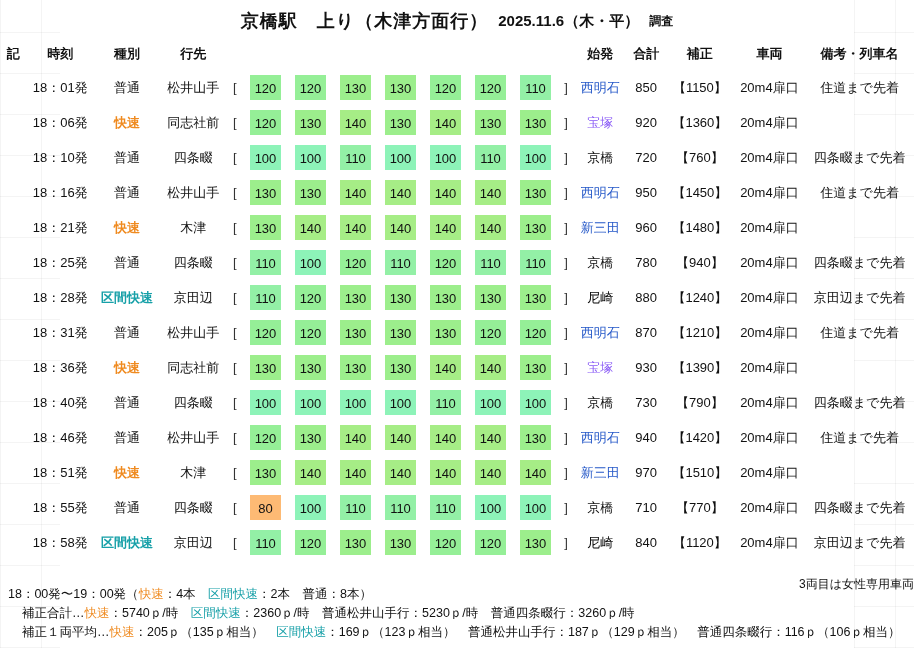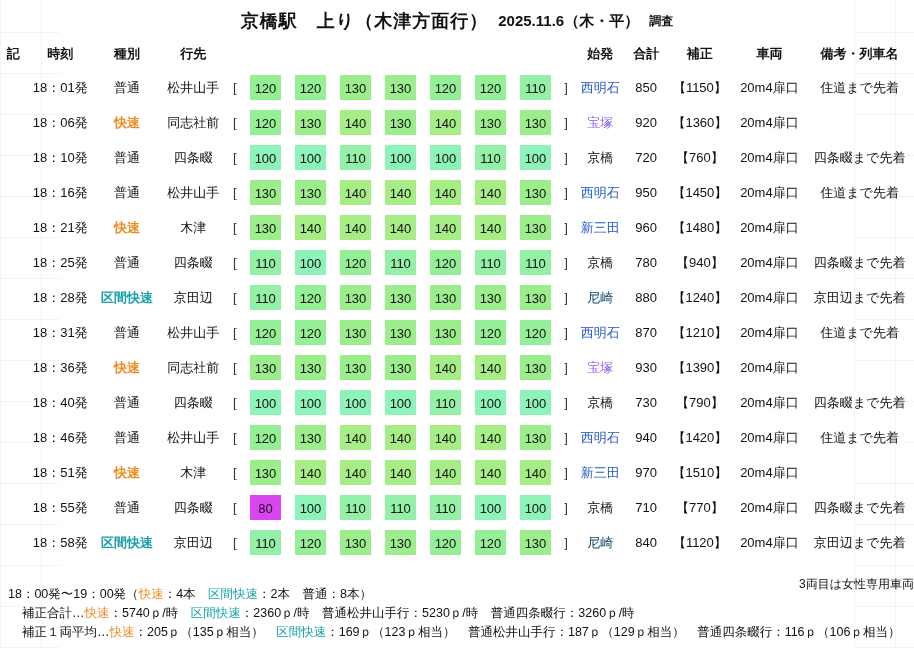--- a/index.html
+++ b/index.html
@@ -100,21 +100,21 @@
   td.numcell { padding: 0 1px; }
 
   .t-rapid { color: #ef8a1f; font-weight: bold; }
   .t-local { color: #111; }
   .t-secrapid { color: #17a0a8; font-weight: bold; }
 
   .s-nishiakashi { color: #2558c8; }
   .s-takarazuka { color: #8b5cf6; }
   .s-kyobashi { color: #111; }
   .s-shinsanda { color: #2558c8; }
-  .s-amagasaki { color: #0c4a6e; }
+  .s-amagasaki { color: #000000; }
 
   .footnote {
     text-align: right;
     font-size: 12px;
     margin-top: 16px;
   }
   .summary {
     position: absolute;
     left: 8px;
     right: 8px;
@@ -397,21 +397,21 @@
           <td class="c-corr">【1510】</td>
           <td class="c-car">20m4扉口</td>
           <td class="c-note"></td>
         </tr>
         <tr>
           <td class="c-mark"></td>
           <td class="c-time">18：55発</td>
           <td class="c-type t-local">普通</td>
           <td class="c-dest">四条畷</td>
           <td class="c-brk">[</td>
-          <td class="numcell"><span class="cell-num" style="background: #d946ef;">80</span></td>
+          <td class="numcell"><span class="cell-num" style="background: #fdba74;">80</span></td>
           <td class="numcell"><span class="cell-num" style="background: rgb(141, 243, 184);">100</span></td>
           <td class="numcell"><span class="cell-num" style="background: rgb(147, 240, 166);">110</span></td>
           <td class="numcell"><span class="cell-num" style="background: rgb(147, 240, 166);">110</span></td>
           <td class="numcell"><span class="cell-num" style="background: rgb(147, 240, 166);">110</span></td>
           <td class="numcell"><span class="cell-num" style="background: rgb(141, 243, 184);">100</span></td>
           <td class="numcell"><span class="cell-num" style="background: rgb(141, 243, 184);">100</span></td>
           <td class="c-brk">]</td>
           <td class="c-start s-kyobashi">京橋</td>
           <td class="c-total">710</td>
           <td class="c-corr">【770】</td>

